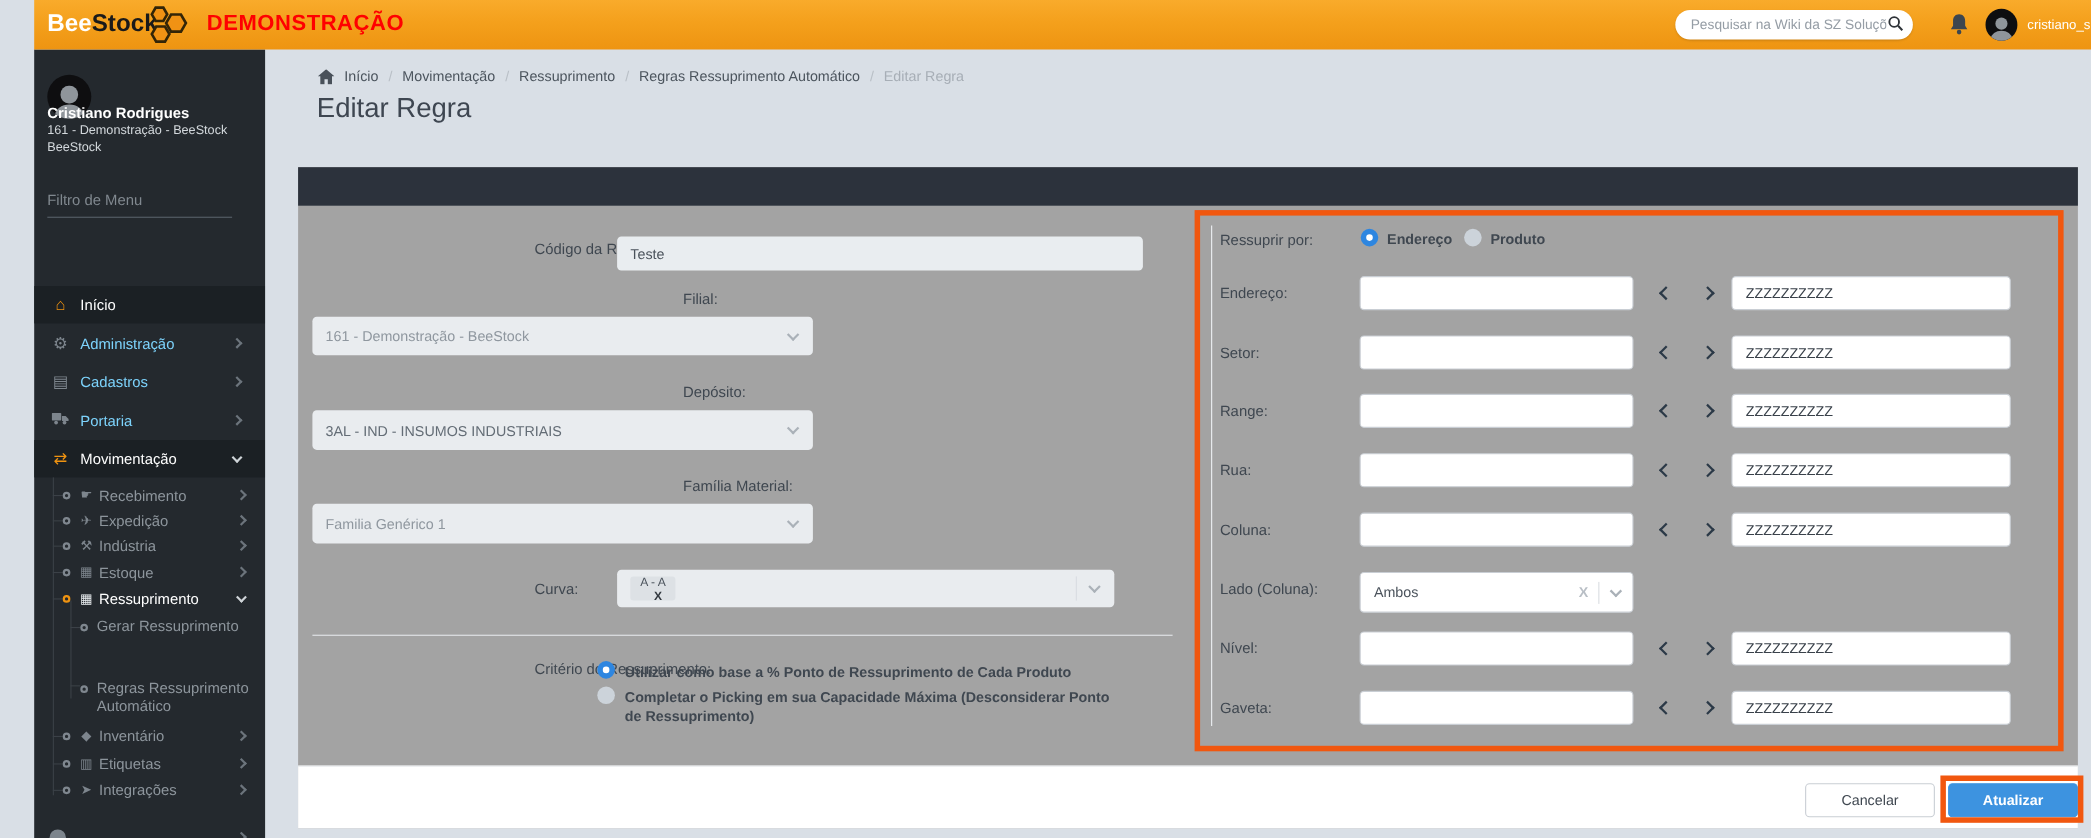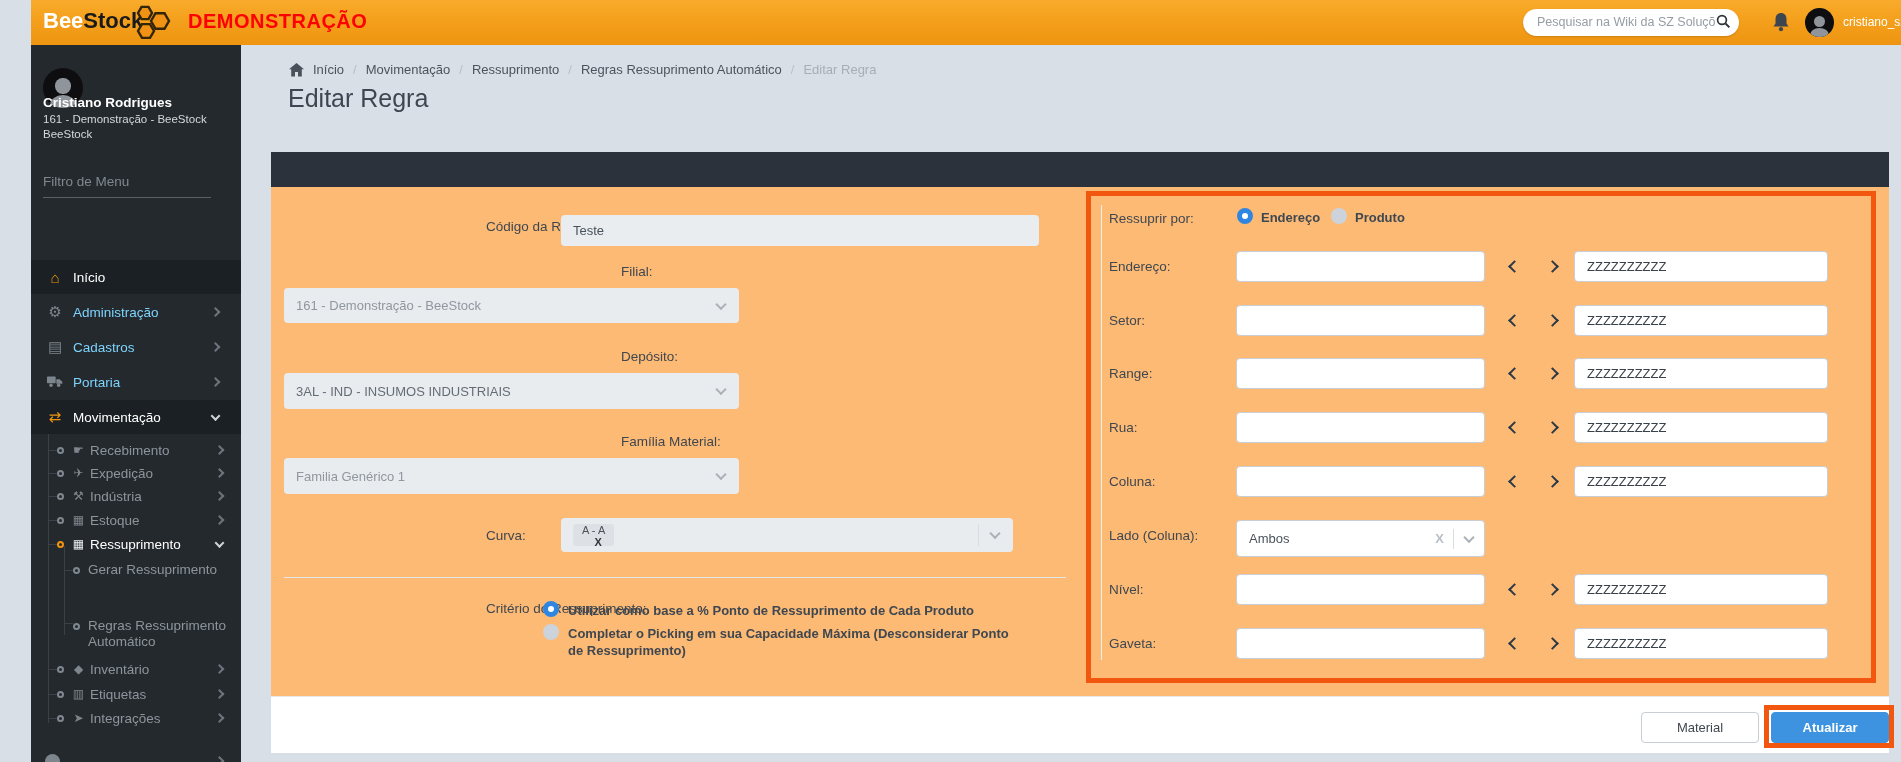--- a/index.html
+++ b/index.html
@@ -58,21 +58,21 @@
 
   
   .main { position:absolute; left:210px; top:45px; width:1691px; height:717px; background:#d9dfe6; }
   .crumbs { position:absolute; left:48px; top:17px; font-size:13px; color:#4b545d; display:flex; align-items:center; }
   .crumb { cursor:pointer; }
   .crumb-sep { color:#b9bfc6; margin:0 9px; }
   .crumb.current { color:#a7aeb6; cursor:default; }
   .crumbs svg { margin-right:9px; }
   .page-title { position:absolute; left:47px; top:39px; font-size:25px; color:#3e4651; }
 
-  .card { position:absolute; left:30px; top:107px; width:1618px; height:601px; background:#fdba74; }
+  .card { position:absolute; left:30px; top:107px; width:1618px; height:601px; background:#a3a3a3; }
   .card-head { position:absolute; left:0; top:0; width:1618px; height:35px; background:#2c323c; }
   .card-foot { position:absolute; left:0; top:544px; width:1618px; height:57px; border-top:1px solid #e6e9ec; background:#fff; }
 
   .lbl { position:absolute; font-size:13.5px; color:#3f4750; }
   .lbl.ra { text-align:left; width:300px; }
   .inp-gray { position:absolute; background:#e9edf0; border:0; border-radius:4px; font-size:13px; color:#4a525b; padding:0 12px; outline:0; font-family:inherit; }
   .sel { position:absolute; background:#e9ecef; border-radius:4px; display:flex; align-items:center; font-size:13px; padding:0 12px; cursor:pointer; }
   .sel .cd { position:absolute; right:14px; top:50%; width:8px; height:8px; border-right:2px solid #aab1b8; border-bottom:2px solid #aab1b8; transform:translateY(-70%) rotate(45deg); }
   .sel .vdiv { position:absolute; right:34px; top:50%; transform:translateY(-50%); width:1px; height:22px; background:#d9dde1; }
   .chip { display:inline-flex; align-items:center; background:#dde1e5; border-radius:3px; height:22px; padding:0 9px; font-size:11px; color:#4a525b;flex-direction:column; }
@@ -397,21 +397,21 @@
         <span class="step" style="left:1232px; top:476px">
             <i class="chl"></i>
           </span>
         <span class="step" style="left:1270px; top:476px">
             <i class="chr2"></i>
           </span>
         <input class="pinp" style="left: 1303px; top: 476px; width: 254px;" value="ZZZZZZZZZZ">
       </div>
 
       <div class="card-foot">
-        <button class="btn cancel" style="left:1370px; top:15px">Material</button>
+        <button class="btn cancel" style="left:1370px; top:15px">Cancelar</button>
         <button class="btn submit" style="left:1500px; top:15px">Atualizar</button>
       </div>
     </div>
 
     <div class="hbox" style="left:845px; top:146px; width:790px; height:492px"></div>
     <div class="hbox" style="left:1523px; top:660px; width:130px; height:43px"></div>
   </div>
 
 </div>
 

